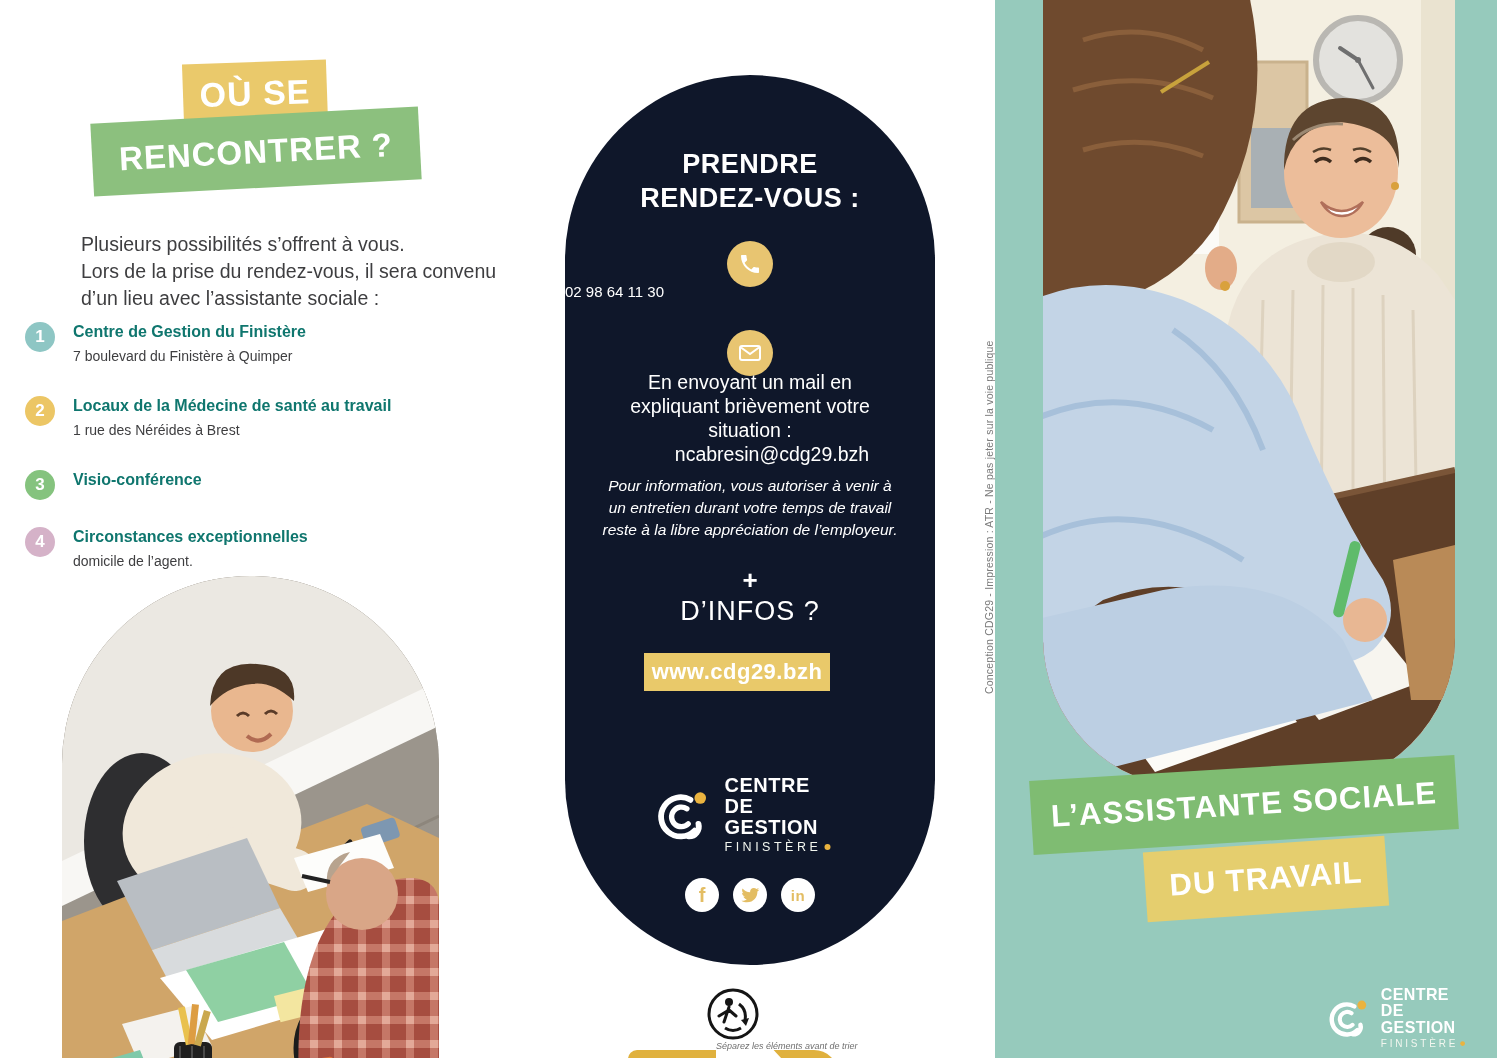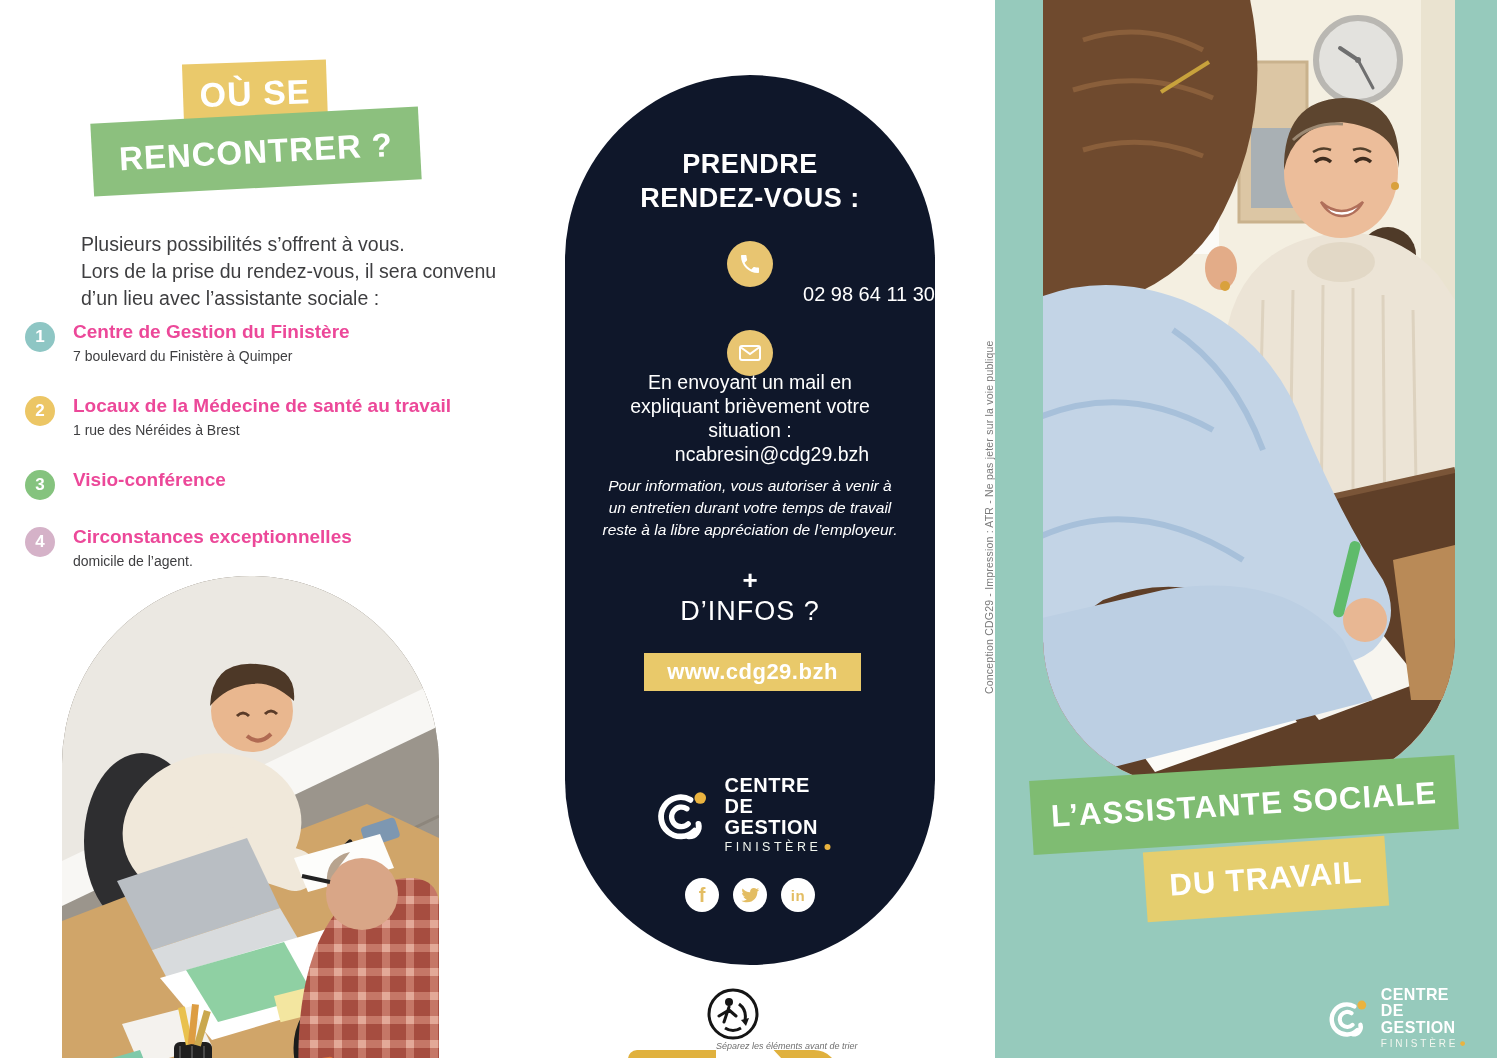--- a/index.html
+++ b/index.html
@@ -27,21 +27,21 @@
   .intro { position:absolute; left:65px; top:231px; width:445px; font-size:19.5px; line-height:27px;margin-left:16px; }
   .loc-list { position:absolute; left:25px; top:320px; width:465px; }
   .loc-item { display:flex; gap:18px; margin-bottom:25px; }
   .loc-badge {
     flex:0 0 30px; width:30px; height:30px; border-radius:50%; margin-top:2px;
     display:flex; align-items:center; justify-content:center;
     color:#fff; font-weight:bold; font-size:17px;
   }
   .bg-teal { background:#8ec6c4; } .bg-gold { background:#ecc665; }
   .bg-green { background:#85c37e; } .bg-pink { background:#d5b2c8; }
-  .loc-title { font-weight:bold; font-size:19px; line-height:24px; color:#ec4899;text-align:center; }
+  .loc-title { font-weight:bold; font-size:16px; line-height:24px; color:#0f766e;text-align:center; }
   .loc-sub { font-size:14px; line-height:25px; }
 
   .photo-left {
     position:absolute; left:62px; top:576px; width:377px; height:520px;
     border-radius:189px 189px 0 0; overflow:hidden; background:#a39d94;
   }
   .photo-left svg, .photo-right svg { display:block; width:100%; height:100%; }
 
   
   .capsule {
@@ -50,30 +50,30 @@
   }
   .mp-title { position:absolute; top:72px; left:0; width:100%; text-align:center;
     font-size:27px; font-weight:bold; line-height:34px; letter-spacing:0.5px; }
   .icon-circle {
     position:absolute; left:50%; transform:translateX(-50%);
     width:46px; height:46px; border-radius:50%; background:#e8c571;
     display:flex; align-items:center; justify-content:center;
   }
   .phone-circle { top:166px; }
   .mail-circle { top:255px; }
-  .phone-number { position:absolute; top:208px; width:100%; text-align:right; font-size:20px; }
+  .phone-number { position:absolute; top:208px; width:100%; text-align:left; font-size:15px; }
   .mail-block { position:absolute; top:295px; width:100%; text-align:center; font-size:19.5px; line-height:24px; }
   .mail-email { font-size:19.5px;margin-left:44px; }
   .mp-note { position:absolute; top:400px; width:100%; text-align:center;
     font-style:italic; font-size:15.5px; line-height:22px; }
   .mp-plus { position:absolute; top:490px; width:100%; text-align:center; font-size:26px; font-weight:bold; }
   .mp-infos { position:absolute; top:521px; width:100%; text-align:center;
     font-size:27px; font-weight:normal; letter-spacing:1px; }
   .www-box {
-    position:absolute; top:578px; left:79px; width:217px; height:38px; background:#e9c96a;
+    position:absolute; top:578px; left:79px; width:186px; height:38px; background:#e9c96a;
     display:flex; align-items:center; justify-content:center;
     font-size:22px; font-weight:bold; letter-spacing:0.5px; cursor:pointer;
   }
   .cdg-logo { position:absolute; display:flex; align-items:center; gap:10px; }
   .logo-mid { top:700px; left:50%; transform:translateX(-50%); }
   .logo-text .l1, .logo-text .l2 { font-weight:bold; font-size:20px; line-height:21px; letter-spacing:0.5px; color:#fff; }
   .logo-text .l3 { font-size:12.5px; letter-spacing:3.5px; color:#f2f6ef; margin-top:2px; display:flex; align-items:center; }
   .logo-text .l3::after { content:""; display:inline-block; width:6px; height:6px; border-radius:50%; background:#eab33f; margin-left:3px; }
   .social-row { position:absolute; top:803px; left:0; width:100%; display:flex; justify-content:center; gap:14px; }
   .social-circle {

